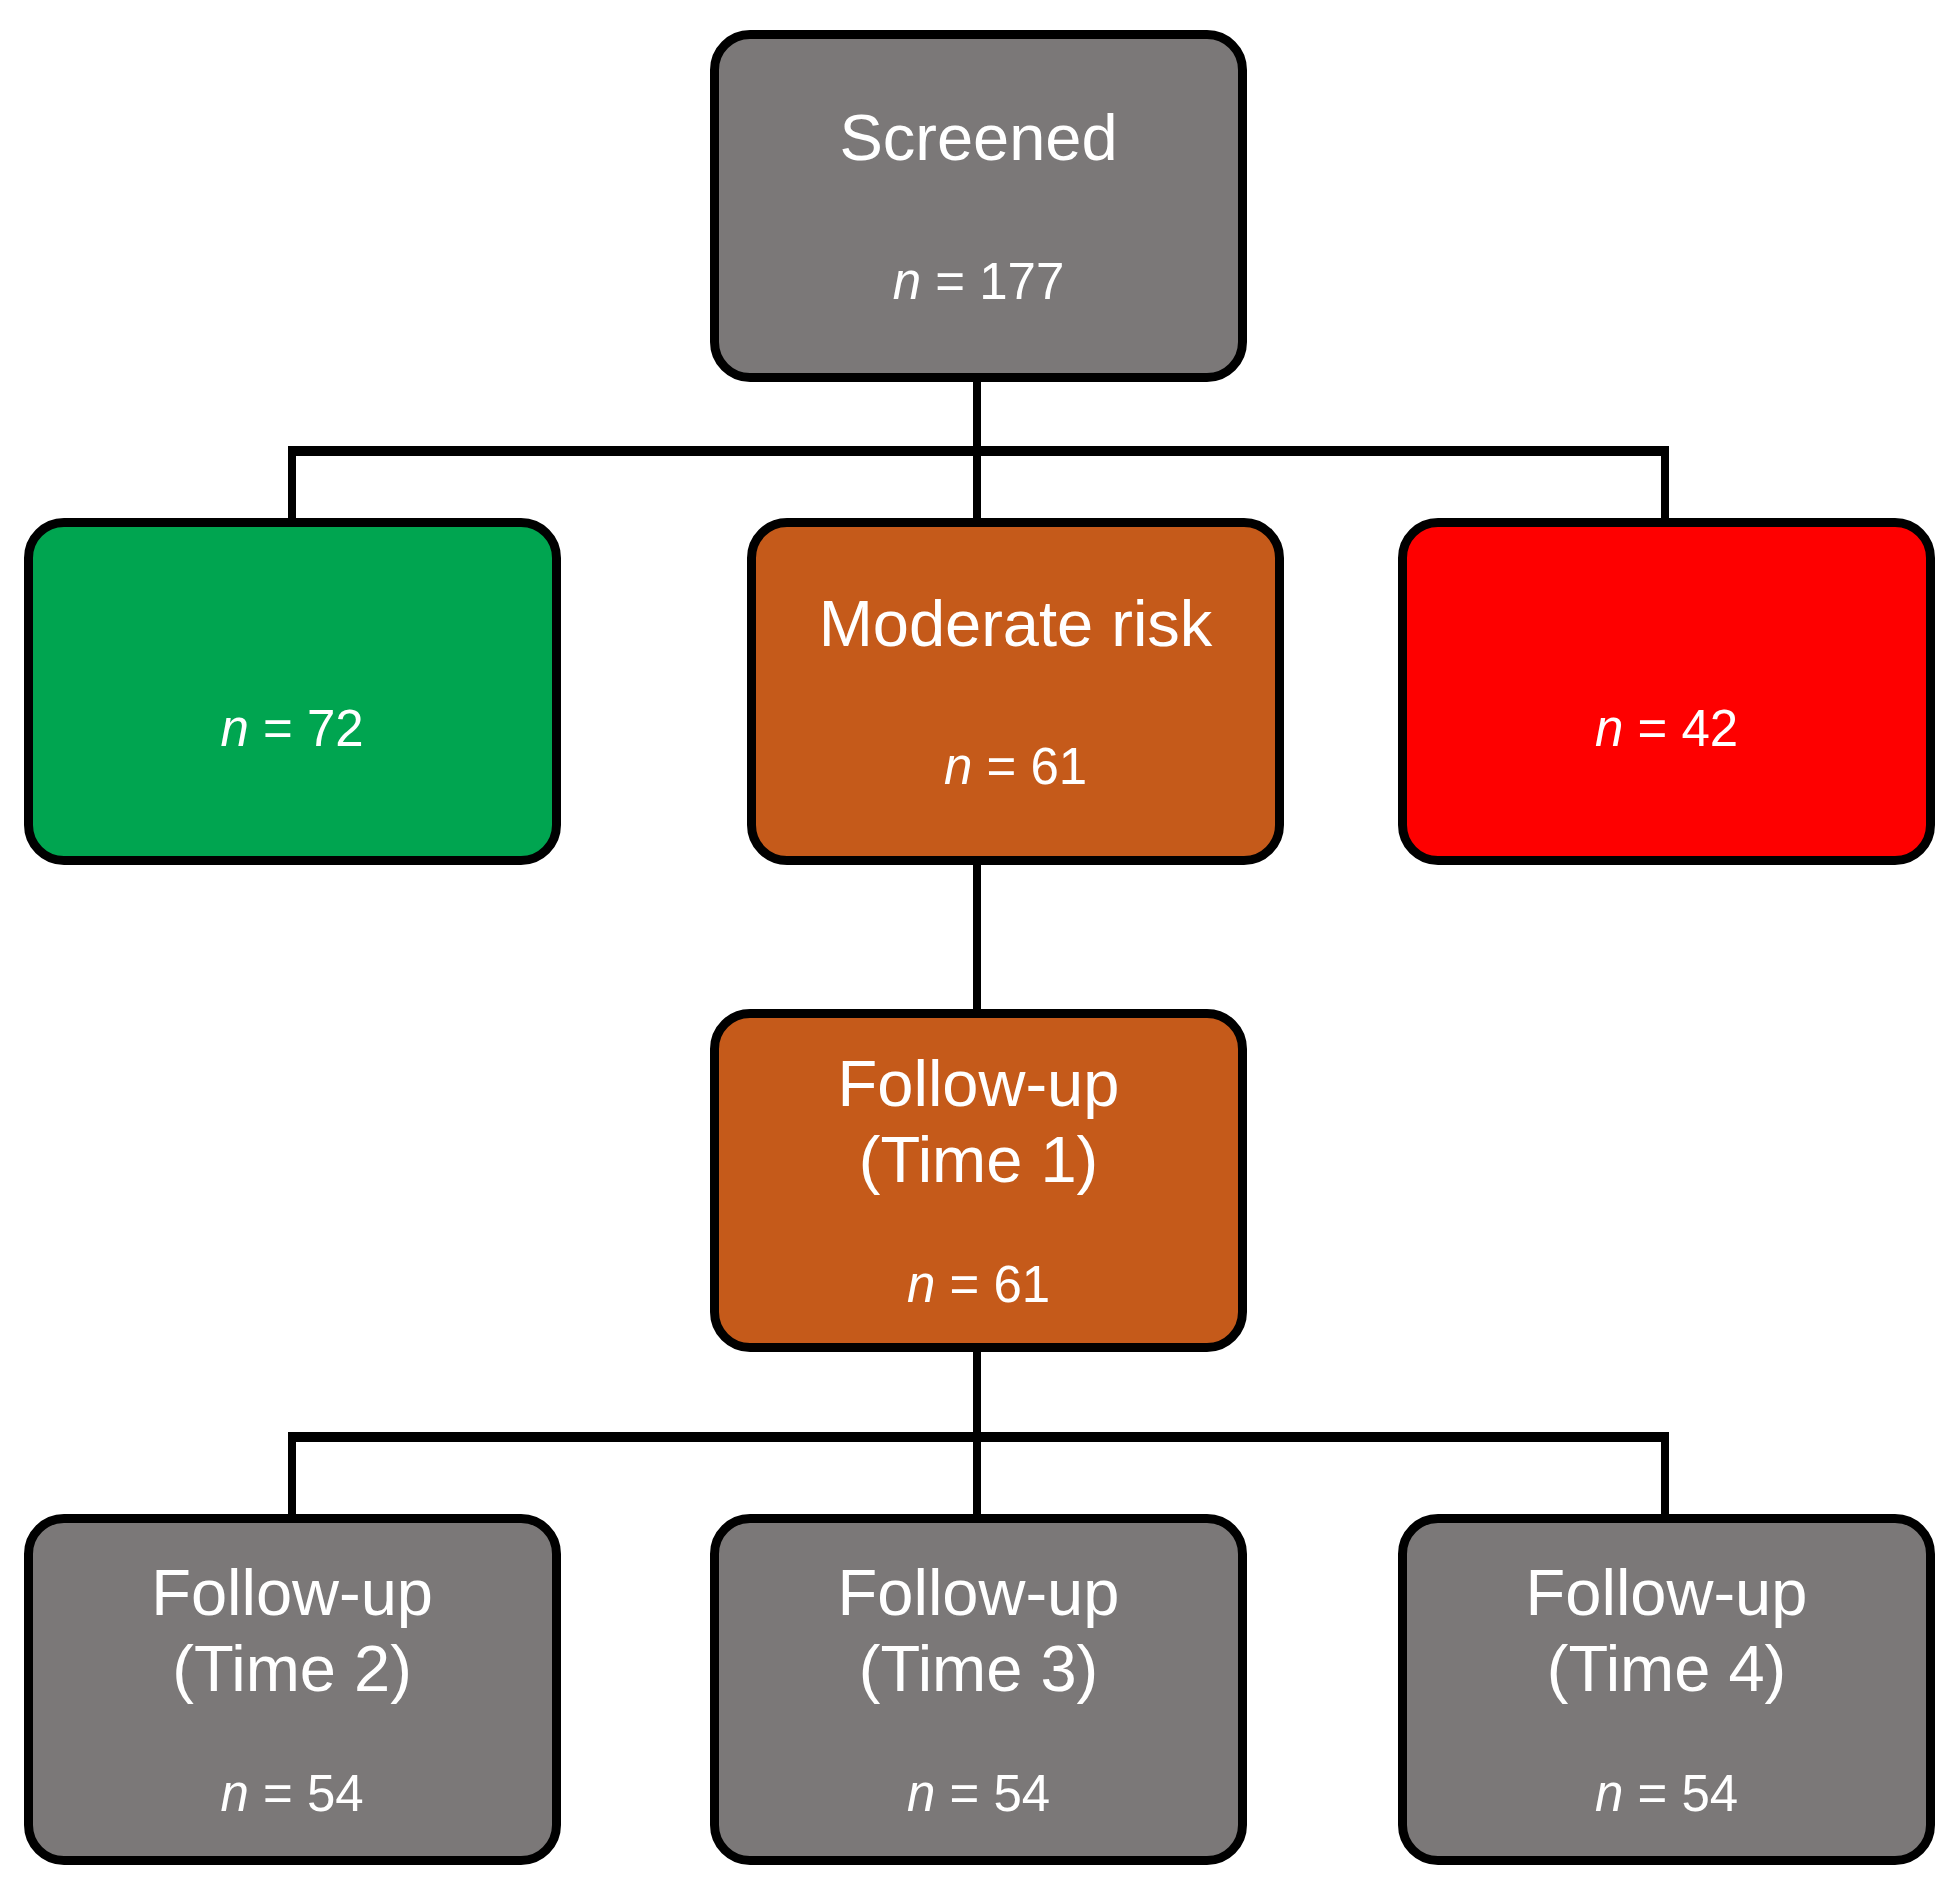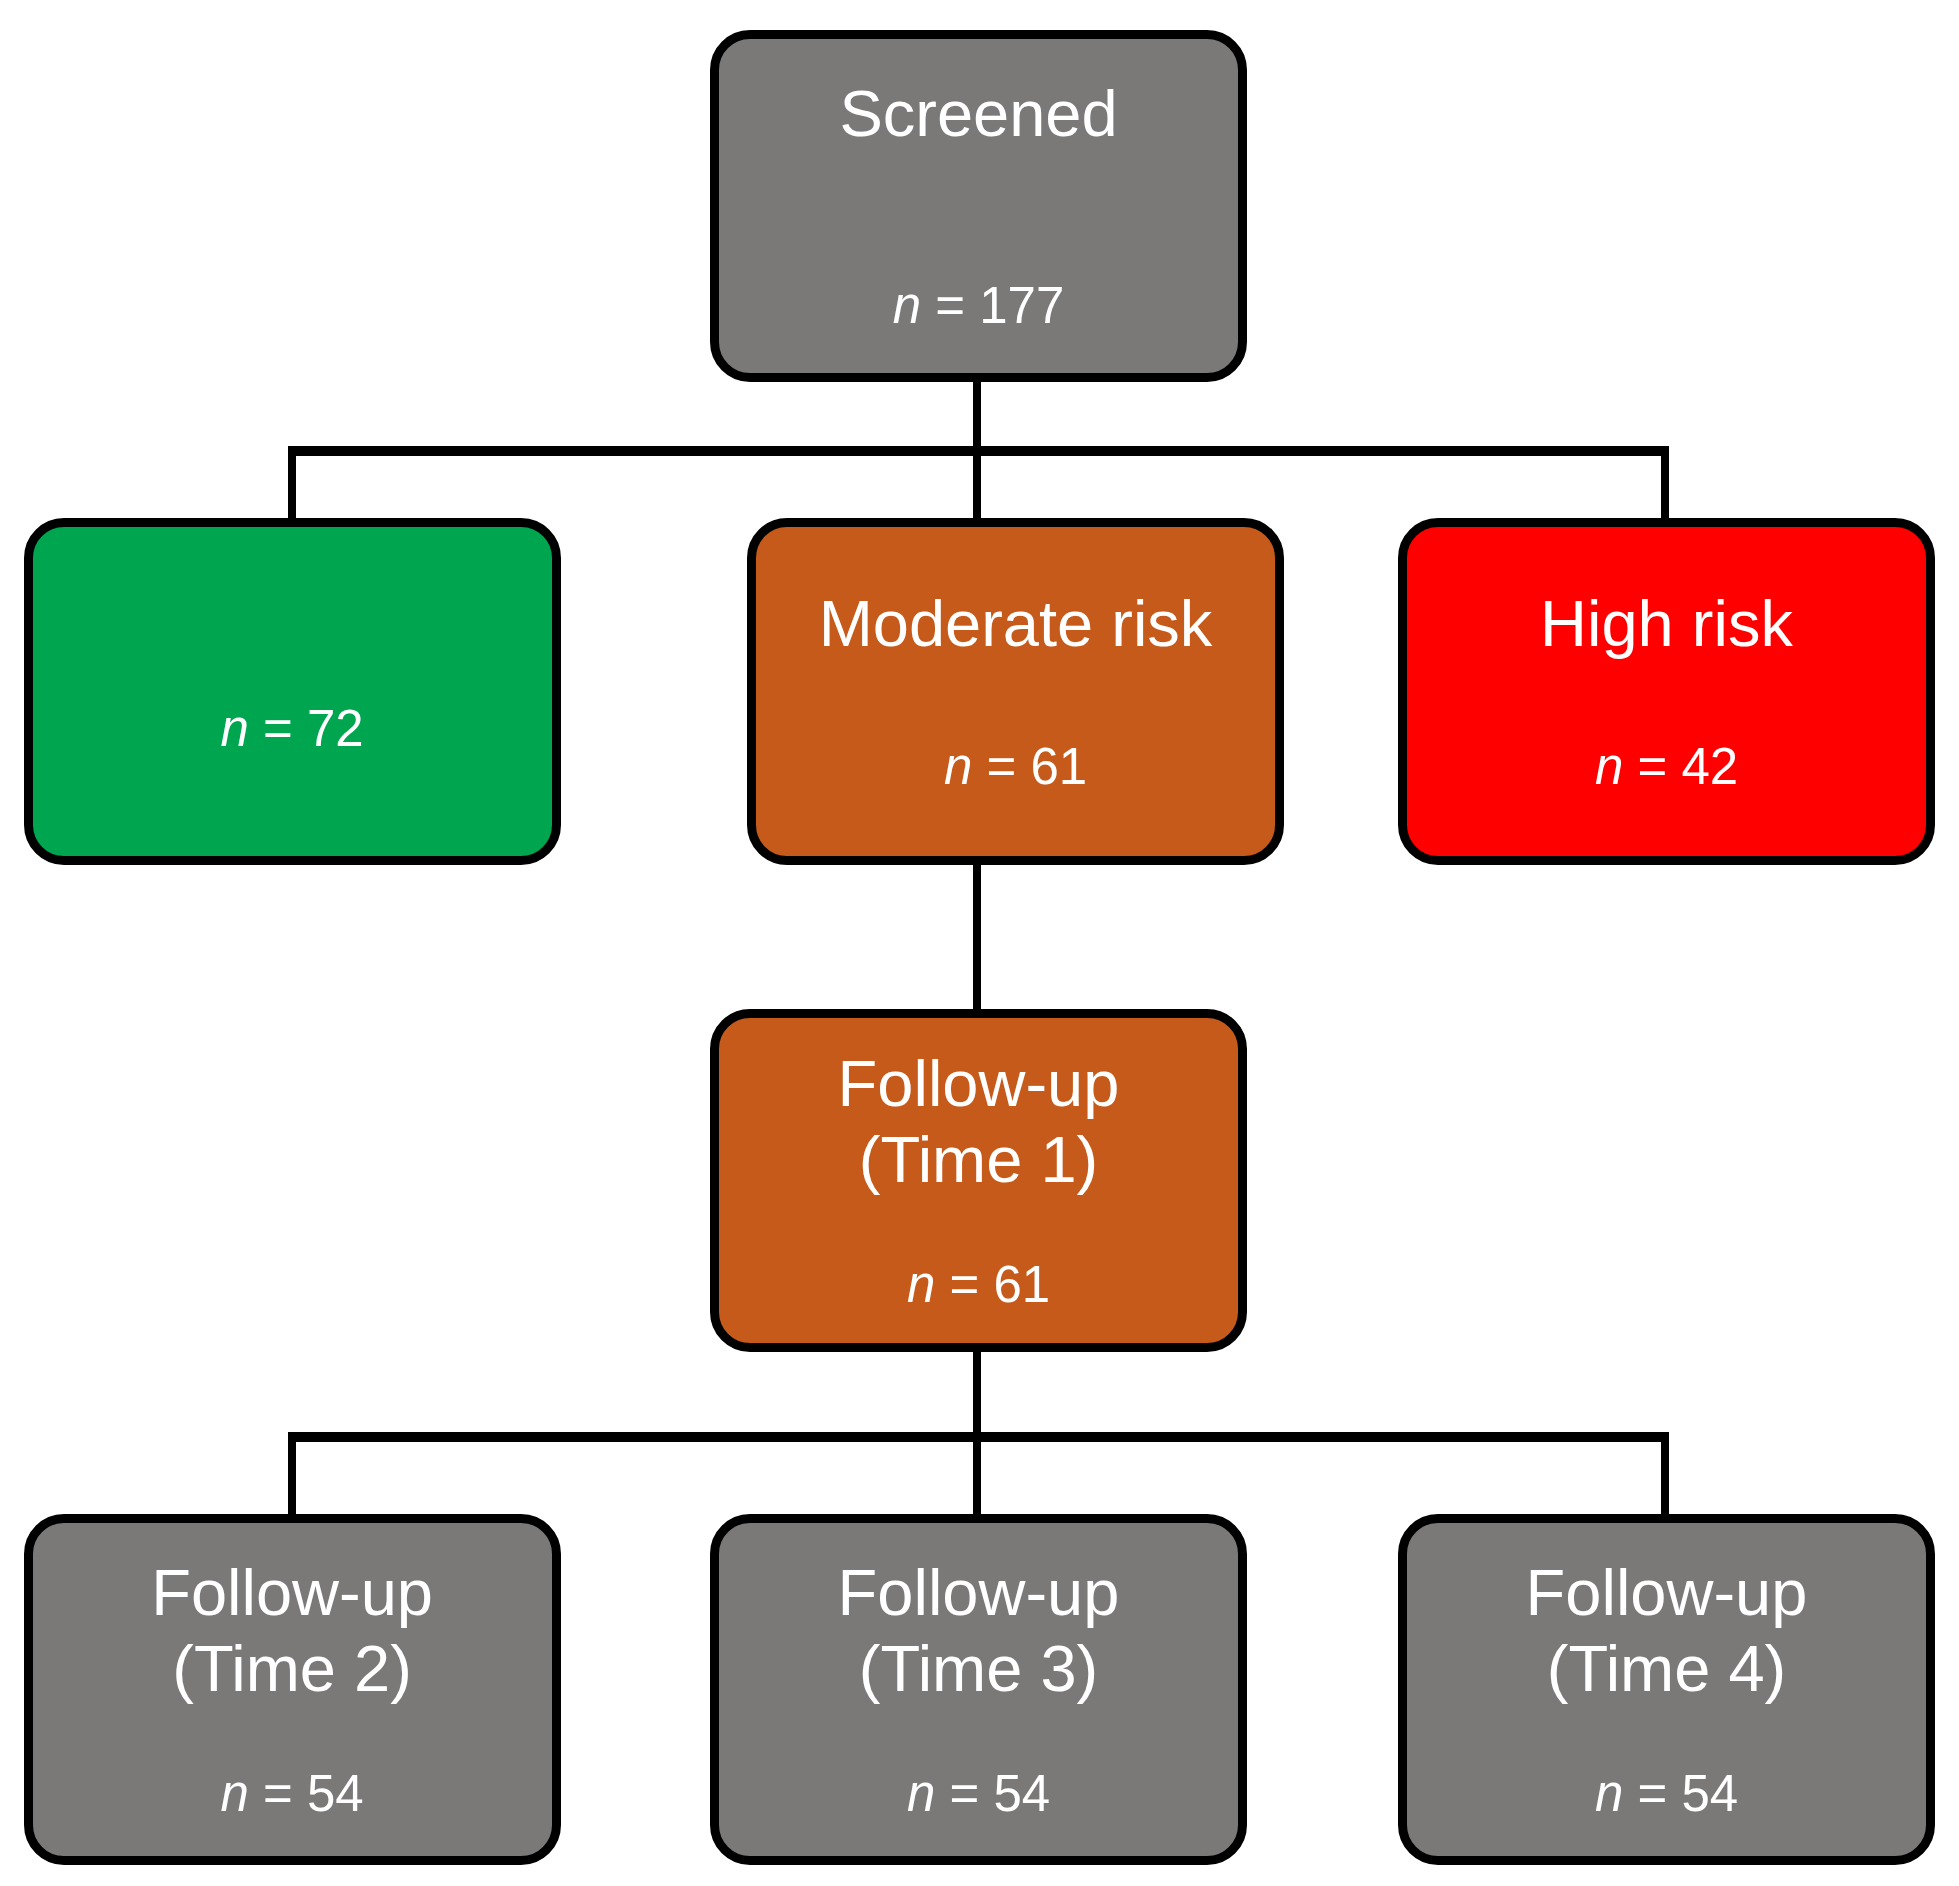--- a/index.html
+++ b/index.html
@@ -86,39 +86,38 @@
 
     <div class="line" style="left:288px; top:1432px; width:1381px; height:9.6px;"></div>
 
     <div class="line" style="left:288px; top:1432px; width:7.9px; height:87px;"></div>
 
     <div class="line" style="left:973px; top:1432px; width:7.9px; height:87px;"></div>
 
     <div class="line" style="left:1661px; top:1432px; width:7.9px; height:87px;"></div>
   </div>
 
-  <div class="node" style="left:710px; top:30px; width:537px; height:352px; background:#7B7878;gap:24px;">
+  <div class="node" style="left:710px; top:30px; width:537px; height:352px; background:#7B7878;">
     <div class="title">Screened</div>
     <div class="gap-lg"></div>
     <div class="nval"><span class="ital">n</span><span> = </span><span>177</span></div>
   </div>
 
   <div class="node" style="left:23.6px; top:518px; width:537px; height:347px; background:#00A550;">
     <div class="gap-lg"></div>
     <div class="nval"><span class="ital">n</span><span> = </span><span>72</span></div>
   </div>
 
   <div class="node" style="left:747px; top:518px; width:537px; height:347px; background:#C55A1A;">
     <div class="title">Moderate risk</div>
     <div class="gap-lg"></div>
     <div class="nval"><span class="ital">n</span><span> = </span><span>61</span></div>
   </div>
 
   <div class="node" style="left:1398px; top:518px; width:537px; height:347px; background:#FE0000;">
-    <div class="title">High risk</div>
     <div class="gap-lg"></div>
     <div class="nval"><span class="ital">n</span><span> = </span><span>42</span></div>
   </div>
 
   <div class="node" style="left:710px; top:1009px; width:537px; height:343px; background:#C55A1A;">
     <div class="title">Follow-up
 (Time 1)</div>
     <div class="gap-md"></div>
     <div class="nval"><span class="ital">n</span><span> = </span><span>61</span></div>
   </div>

